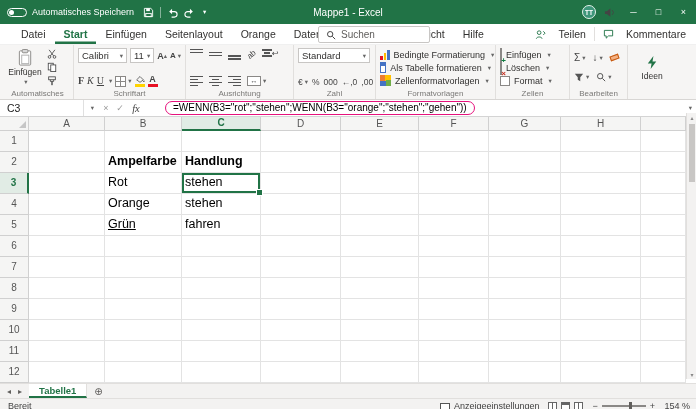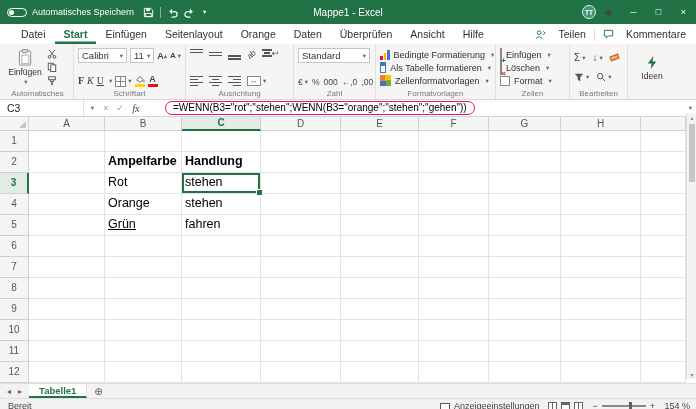--- a/index.html
+++ b/index.html
@@ -187,20 +187,29 @@
       <span class="rtab">Datei</span>
       <span class="rtab sel">Start</span>
       <span class="rtab">Einfügen</span>
       <span class="rtab">Seitenlayout</span>
       <span class="rtab">Orange</span>
       <span class="rtab">Daten</span>
       <span class="rtab">Überprüfen</span>
       <span class="rtab">Ansicht</span>
       <span class="rtab">Hilfe</span>
     </div>
+  <div class="searchbox">
+    <span class="svgi">
+      <svg width="10" height="10" viewBox="0 0 12 12">
+          <circle cx="5" cy="5" r="3.2" fill="none" stroke="currentColor" stroke-width="1.2"></circle>
+          <line x1="7.6" y1="7.6" x2="11" y2="11" stroke="currentColor" stroke-width="1.2"></line>
+        </svg>
+    </span>
+    <span>Suchen</span>
+  </div>
   <div class="tr-right">
     <div class="trbtn">
       <span class="svgi">
         <svg width="11" height="11" viewBox="0 0 12 12">
             <circle cx="4.5" cy="4" r="2" fill="none" stroke="currentColor"></circle>
             <path d="M1.5 10.5c.4-2.4 5.8-2.4 6.2 0" fill="none" stroke="currentColor"></path>
             <path d="M9 2.5 11 4.5 9 6.5" fill="none" stroke="currentColor"></path>
           </svg>
       </span>
       <span>Teilen</span>

